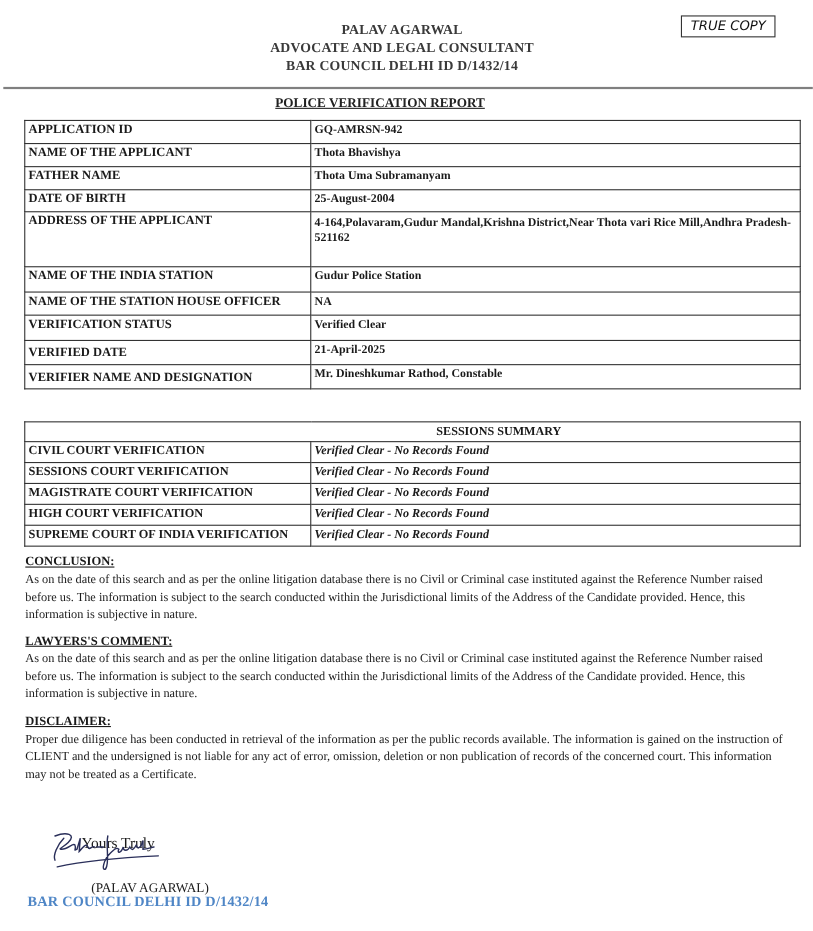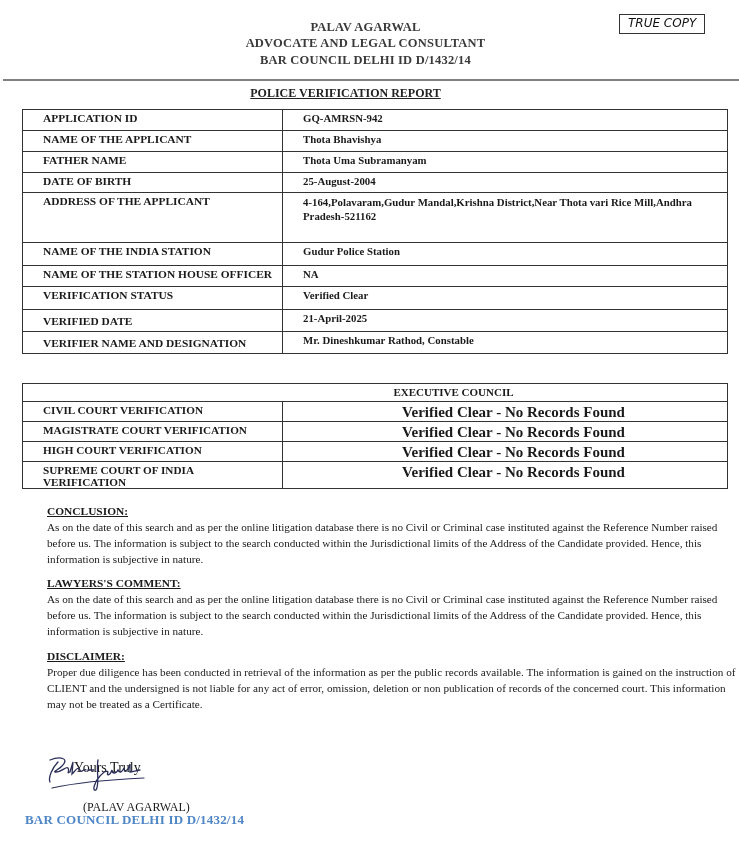--- a/index.html
+++ b/index.html
@@ -12,32 +12,32 @@
   .header .l2 { top: 18px; left: -4px; }
   .header .l3 { top: 35px; left: -4px; }
 
   .true-copy { position: absolute; left: 619px; top: 14px; width: 86px; height: 20px; border: 1.5px solid #333; font-family: "DejaVu Sans", sans-serif; font-style: italic; font-size: 12px; color: #111; padding-left: 8px; line-height: 17px; }
 
   .rule { position: absolute; left: 3px; top: 79px; width: 736px; height: 2px; background: #808080; }
 
   .report-title { position: absolute; top: 86px; left: 0; width: 739px; text-align: center; font-weight: bold; font-size: 12px; text-decoration: underline; color: #222; left: -24px; }
 
   table { border-collapse: collapse; position: absolute; }
-  td { border: 1.5px solid #333; font-size: 11.2px; vertical-align: top; padding: 2px 3px 0 20px; }
+  td { border: 1.5px solid #333; font-size: 11.2px; vertical-align: top; padding: 2px 3px 0 3px; }
 
   .info-table { left: 22px; top: 109px; width: 706px; }
   .info-table td.k { width: 260px; font-weight: bold; font-size: 11.4px; color: #1a1a1a; }
   .info-table td.v { font-weight: bold; font-size: 10.8px; color: #1a1a1a; font-family: "Liberation Serif", serif; margin-top: 43px; }
 
   .sum-table { left: 22px; top: 383px; width: 706px; }
   .sum-table td.head { text-align: center; font-weight: bold; font-size: 11px; padding-left: 160px; height: 18px; }
   .sum-table td.k { width: 260px; font-weight: bold; font-size: 11.2px; height: 19px; }
-  .sum-table td.v { text-align: center; font-weight: bold; font-size: 15px; height: 19px; }
+  .sum-table td.v { font-weight: bold; font-size: 11px; height: 19px; font-style: italic; }
 
-  .section { position: absolute; left: 23px; width: 690px; margin-left: 24px; }
+  .section { position: absolute; left: 23px; width: 690px; }
   .section .title { font-weight: bold; font-size: 11.4px; text-decoration: underline; color: #1a1a1a; }
   .section .body { font-size: 11.2px; line-height: 16px; color: #1a1a1a; margin-top: 2px; }
 
   .sec-conclusion { top: 505px; }
   .sec-comment { top: 577px; }
   .sec-disclaimer { top: 650px; }
 
   .yours { position: absolute; left: 74px; top: 728px; font-size: 14px; color: #1a1a1a; margin-top: 32px; }
   .signature { position: absolute; left: 40px; top: 748px; width: 110px; height: 48px; }
   .signer { position: absolute; left: 43px; top: 800px; font-size: 12px; color: #1a1a1a; margin-left: 40px; }
@@ -99,24 +99,28 @@
   <tr style="height:22px">
     <td class="k" style="padding-top:5px;">VERIFIER NAME AND DESIGNATION</td>
     <td class="v">Mr. Dineshkumar Rathod, Constable</td>
   </tr>
 </tbody>
   </table>
 
 <table class="sum-table">
   <tbody>
       <tr>
-    <td class="head" colspan="2">EXECUTIVE COUNCIL</td>
+    <td class="head" colspan="2">SESSIONS SUMMARY</td>
   </tr>
   <tr>
     <td class="k">CIVIL COURT VERIFICATION</td>
+    <td class="v">Verified Clear - No Records Found</td>
+  </tr>
+  <tr>
+    <td class="k">SESSIONS COURT VERIFICATION</td>
     <td class="v">Verified Clear - No Records Found</td>
   </tr>
   <tr>
     <td class="k">MAGISTRATE COURT VERIFICATION</td>
     <td class="v">Verified Clear - No Records Found</td>
   </tr>
   <tr>
     <td class="k">HIGH COURT VERIFICATION</td>
     <td class="v">Verified Clear - No Records Found</td>
   </tr>

